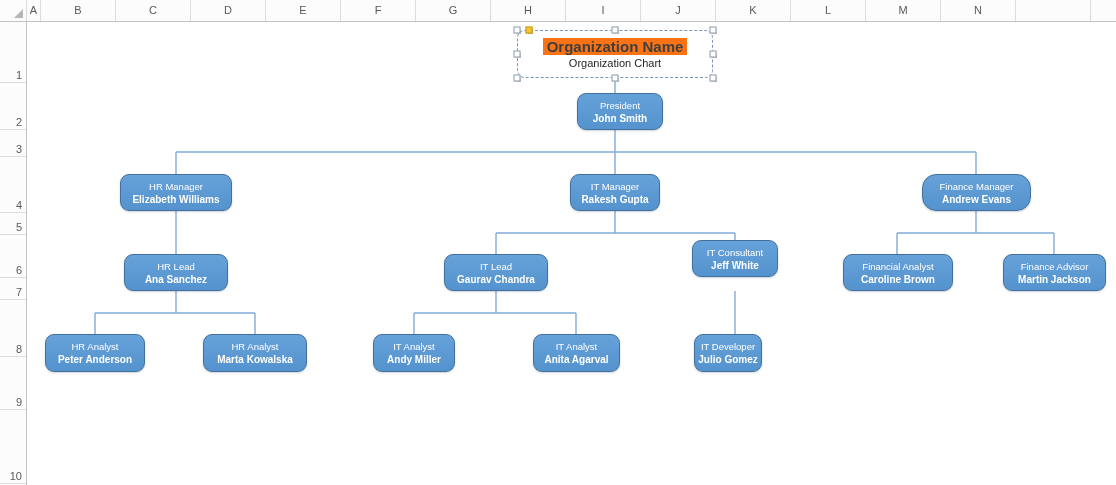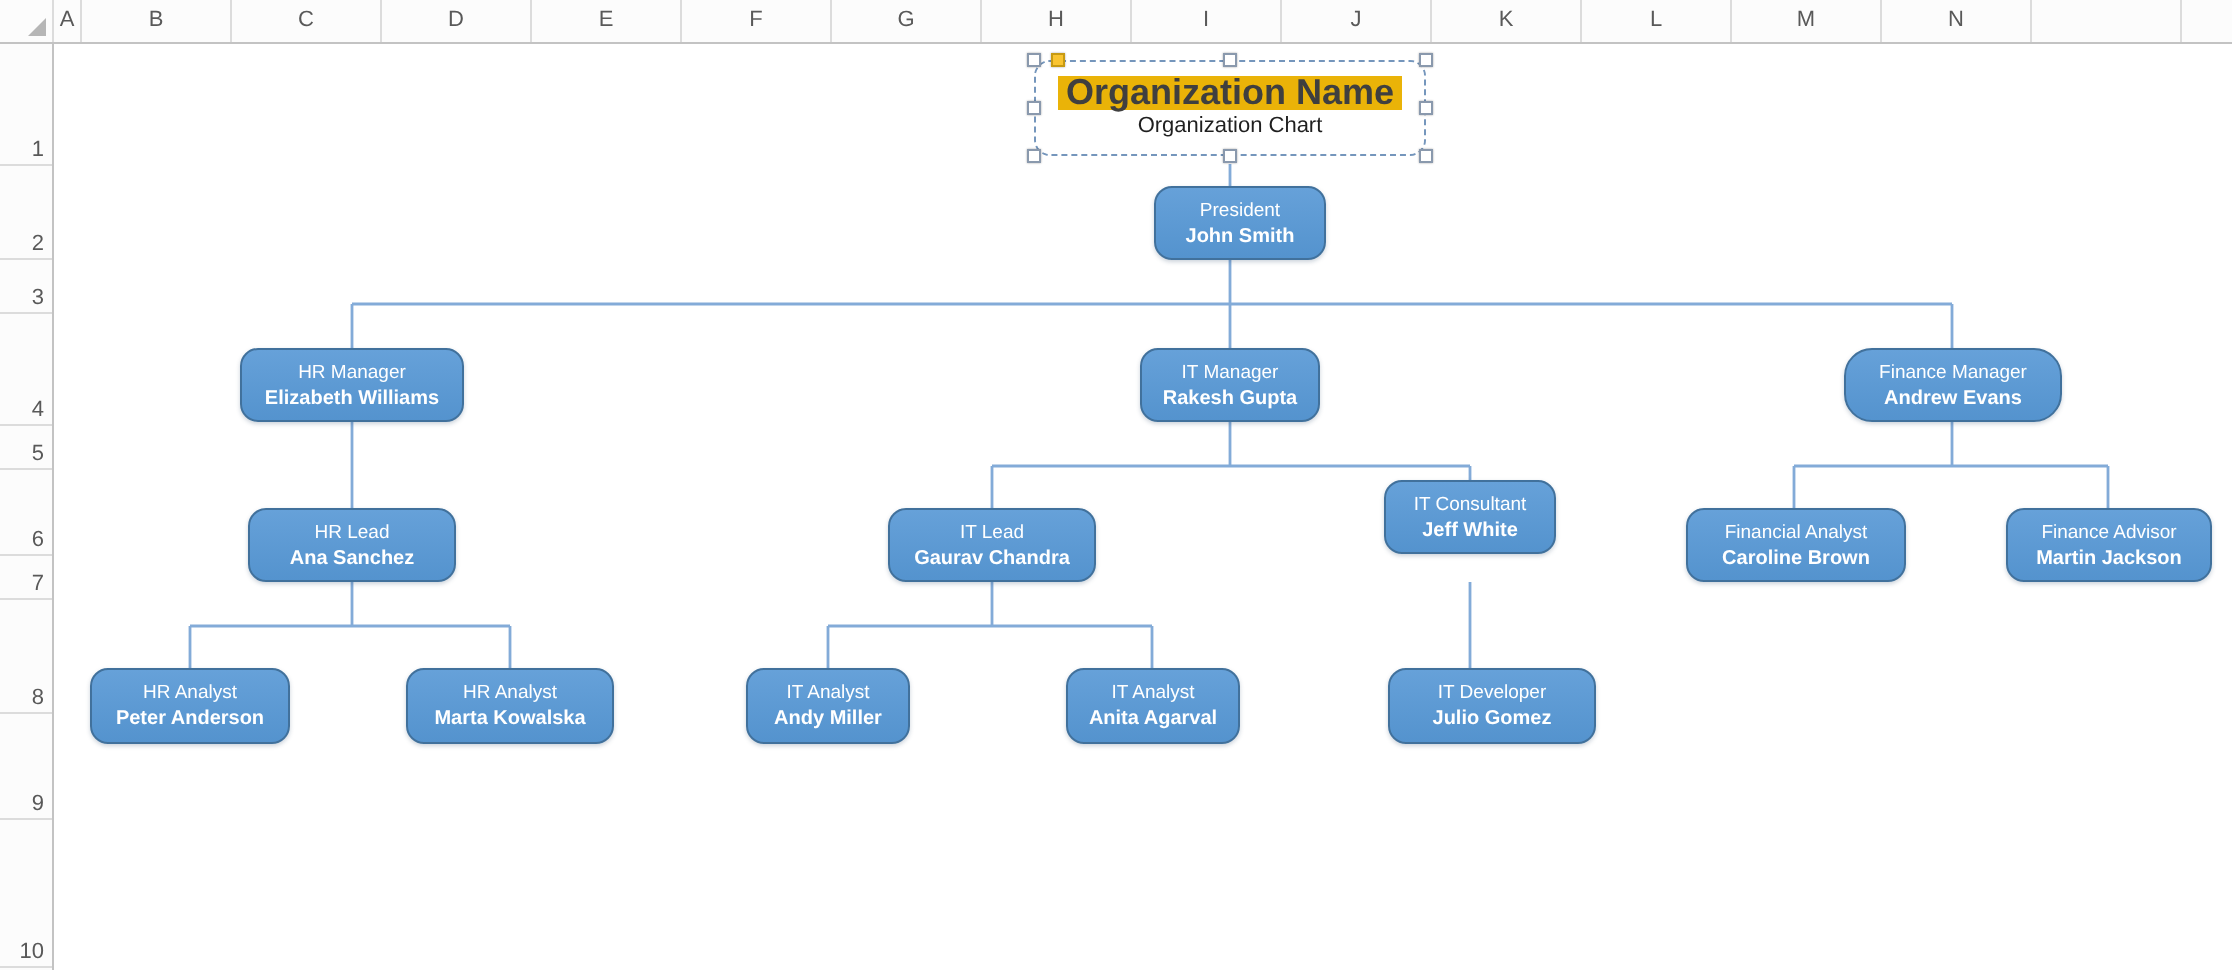--- a/index.html
+++ b/index.html
@@ -26,21 +26,21 @@
         border:1.3px solid #41719C;border-radius:9px;color:#fff;display:flex;flex-direction:column;
         align-items:center;justify-content:center;text-align:center;box-sizing:border-box;
         box-shadow:0 1px 2px rgba(50,80,110,.25);}
   .node .role{font-size:9.5px;line-height:13px;white-space:nowrap;}
   .node .name{font-size:10px;font-weight:bold;line-height:13px;white-space:nowrap;}
 
   
   .title-shape{position:absolute;left:517px;top:30px;width:196px;height:48px;background:#fff;
                border:1.4px dashed #7596BC;border-radius:8px;display:flex;flex-direction:column;
                align-items:center;justify-content:center;box-sizing:border-box;}
-  .title-main{font-size:18px;font-weight:bold;color:#3F3F3F;background:#eab308;
+  .title-main{font-size:15px;font-weight:bold;color:#3F3F3F;background:#f97316;
               padding:0 4px;line-height:17px;white-space:nowrap;}
   .title-sub{font-size:11px;color:#1F1F1F;line-height:14px;margin-top:1px;white-space:nowrap;}
   .handle{position:absolute;width:7px;height:7px;background:#fff;border:1px solid #8A99AD;
           box-shadow:0 0 1px rgba(0,0,0,.35);transform:translate(-50%,-50%);box-sizing:border-box;}
   .handle.yellow{background:#F9C431;border-color:#C79A12;}
 
   .connectors{position:absolute;left:0;top:0;}
 </style>
 </head>
 <body>
@@ -151,18 +151,18 @@
     <span class="name">Marta Kowalska</span>
   </div>
   <div class="node" style="left:373px;top:334px;width:82px;height:38px;">
     <span class="role">IT Analyst</span>
     <span class="name">Andy Miller</span>
   </div>
   <div class="node" style="left:533px;top:334px;width:87px;height:38px;">
     <span class="role">IT Analyst</span>
     <span class="name">Anita Agarval</span>
   </div>
-  <div class="node" style="left:694px;top:334px;width:104px;height:38px;">
+  <div class="node" style="left:694px;top:334px;width:68px;height:38px;">
     <span class="role">IT Developer</span>
     <span class="name">Julio Gomez</span>
   </div>
 
 </div>
 
 </body></html>

